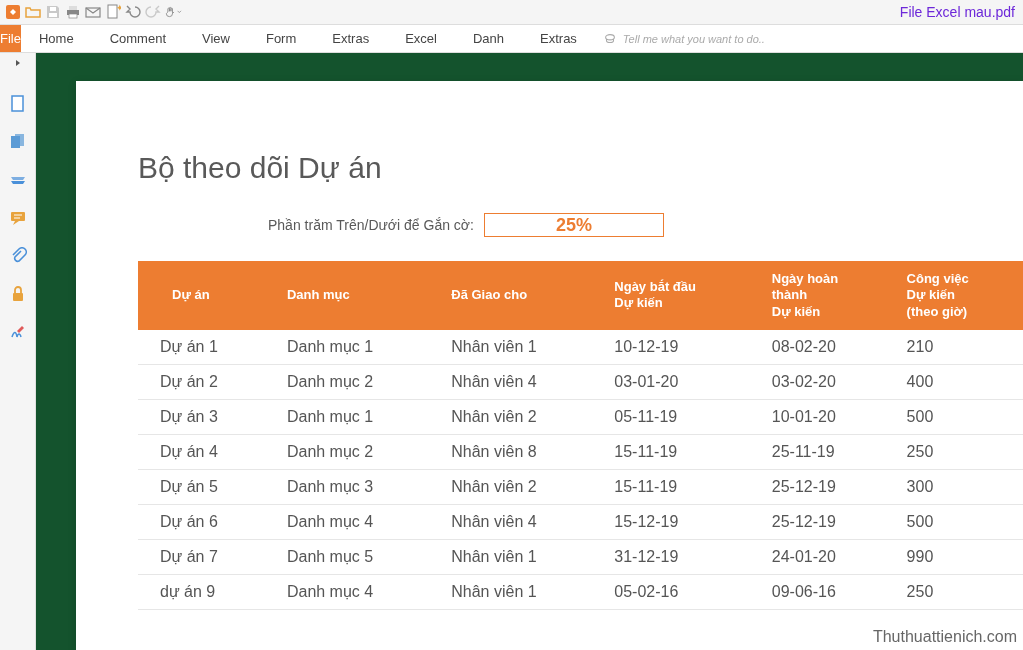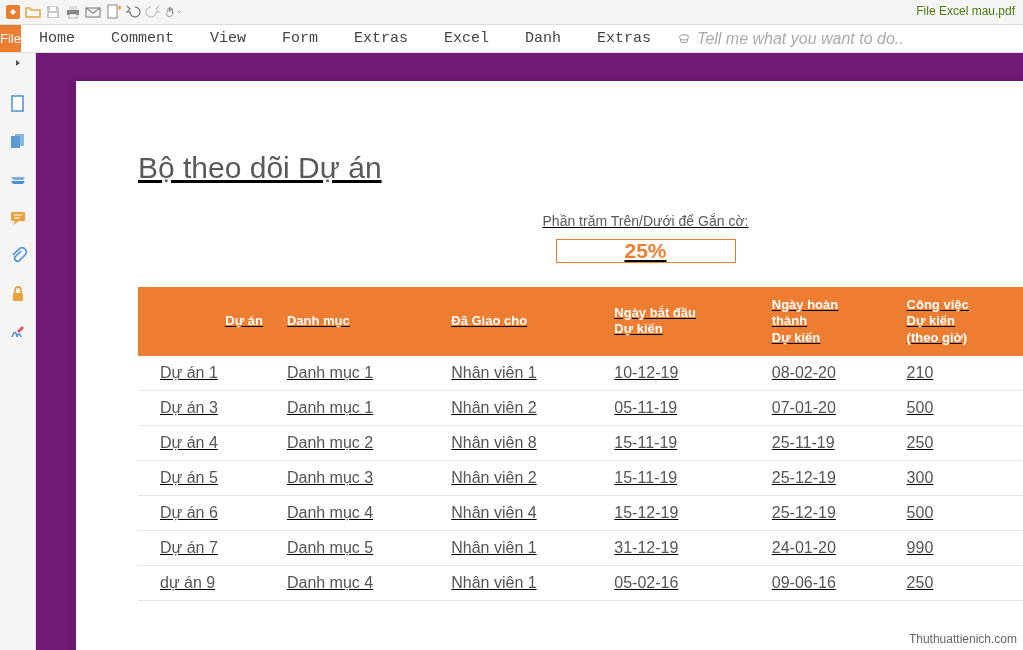--- a/index.html
+++ b/index.html
@@ -1,50 +1,50 @@
 <!DOCTYPE html>
 <html><head>
 <meta charset="utf-8">
 <style>
   * { box-sizing: border-box; margin: 0; padding: 0; }
   body { font-family: "Segoe UI", Arial, sans-serif; font-size: 12px; background: #fff; overflow: hidden; width: 1023px; height: 650px; position: relative; }
   
   .qat { height: 25px; background: #f5f5f5; display: flex; align-items: center; padding: 0 4px; gap: 2px; border-bottom: 1px solid #ddd; }
   .qat-icon { width: 18px; height: 18px; display: flex; align-items: center; justify-content: center; cursor: pointer; }
   .qat-icon svg { width: 16px; height: 16px; }
-  .doc-title { position: absolute; right: 8px; top: 4px; font-size: 12px; color: #4d7c0f; }
+  .doc-title { position: absolute; right: 8px; top: 4px; font-size: 14px; color: #6d28d9; }
   
   .ribbon { height: 28px; display: flex; align-items: center; background: #fff; border-bottom: 1px solid #ddd; }
   .file-tab { background: #ed7d31; color: #fff; padding: 6px 0; font-size: 13px; height: 100%; display: flex; align-items: center; cursor: pointer; }
-  .ribbon-tab { padding: 6px 18px; color: #444; cursor: pointer; font-size: 15px; font-family: Liberation Mono, monospace; }
-  .tell-me { display: flex; align-items: center; gap: 6px; color: #aaa; margin-left: 8px; font-style: italic; font-size: 16px; }
+  .ribbon-tab { padding: 6px 18px; color: #444; cursor: pointer; font-size: 13px; }
+  .tell-me { display: flex; align-items: center; gap: 6px; color: #aaa; margin-left: 8px; font-style: italic; font-size: 11px; }
   .tell-me svg { width: 14px; height: 14px; }
   
   .body-area { display: flex; height: calc(100% - 53px); }
   .sidebar { width: 36px; background: #f5f5f5; border-right: 1px solid #e0e0e0; display: flex; flex-direction: column; align-items: center; padding-top: 6px; gap: 16px; }
   .side-collapse { width: 100%; height: 18px; display: flex; justify-content: center; cursor: pointer; }
   .side-collapse svg { width: 8px; height: 8px; }
   .side-icon { width: 22px; height: 22px; display: flex; align-items: center; justify-content: center; cursor: pointer; }
   .side-icon svg { width: 18px; height: 18px; }
   
-  .doc-area { flex: 1; background: #701a75; padding: 28px 0 0 40px; overflow: hidden; position: relative; text-decoration: underline; }
+  .doc-area { flex: 1; background: #14532d; padding: 28px 0 0 40px; overflow: hidden; position: relative; }
   .page { background: #fff; width: 100%; height: 100%; box-shadow: 0 2px 8px rgba(0,0,0,0.15); padding: 70px 0 0 62px; }
   
   .doc-title-text { font-family: Trebuchet MS, Arial; font-size: 30px; color: #595959; font-weight: 500; margin-bottom: 28px; }
-  .pct-row { display: flex; align-items: center; gap: 10px; margin-left: 130px; margin-bottom: 24px; flex-direction: column; }
+  .pct-row { display: flex; align-items: center; gap: 10px; margin-left: 130px; margin-bottom: 24px; }
   .pct-label { color: #595959; font-family: Trebuchet MS, Arial; font-size: 14px; }
-  .pct-box { border: 1px solid #ed7d31; width: 180px; height: 24px; display: flex; align-items: center; justify-content: center; color: #ed7d31; font-weight: bold; font-size: 21px; }
+  .pct-box { border: 1px solid #ed7d31; width: 180px; height: 24px; display: flex; align-items: center; justify-content: center; color: #ed7d31; font-weight: bold; font-size: 18px; }
   
   table { width: 100%; border-collapse: collapse; font-family: Trebuchet MS, Arial; }
   thead th { background: #ed7d31; color: #fff; text-align: left; padding: 10px 12px; font-size: 13px; font-weight: bold; line-height: 1.25; vertical-align: middle; }
-  thead th:first-child { padding-left: 12px; text-align: right; }
+  thead th:first-child { padding-left: 34px; }
   tbody td { border-bottom: 1px solid #e6e6e6; padding: 8px 12px; color: #555; font-size: 16px; }
   tbody td:first-child { padding-left: 22px; }
   
-  .watermark { position: absolute; right: 6px; bottom: 4px; color: #666; font-size: 12px; font-family: Arial; pointer-events: none; }
+  .watermark { position: absolute; right: 6px; bottom: 4px; color: #666; font-size: 16px; font-family: Arial; pointer-events: none; }
 </style>
 </head>
 <body>
 
 <div class="qat">
   <div class="qat-icon">
     <svg viewBox="0 0 16 16">
         <rect x="1" y="1" width="14" height="14" rx="2" fill="#ed7d31"></rect>
         <path d="M5 8 L8 5 L11 8 L8 11 Z" fill="#fff"></path>
       </svg>
@@ -193,25 +193,33 @@
         <tbody id="tbody">
             <tr>
               <td>Dự án 1</td>
               <td>Danh mục 1</td>
               <td>Nhân viên 1</td>
               <td>10-12-19</td>
               <td>08-02-20</td>
               <td>210</td>
             </tr>
             <tr>
+              <td>Dự án 2</td>
+              <td>Danh mục 2</td>
+              <td>Nhân viên 4</td>
+              <td>03-01-20</td>
+              <td>03-02-20</td>
+              <td>400</td>
+            </tr>
+            <tr>
               <td>Dự án 3</td>
               <td>Danh mục 1</td>
               <td>Nhân viên 2</td>
               <td>05-11-19</td>
-              <td>07-01-20</td>
+              <td>10-01-20</td>
               <td>500</td>
             </tr>
             <tr>
               <td>Dự án 4</td>
               <td>Danh mục 2</td>
               <td>Nhân viên 8</td>
               <td>15-11-19</td>
               <td>25-11-19</td>
               <td>250</td>
             </tr>

